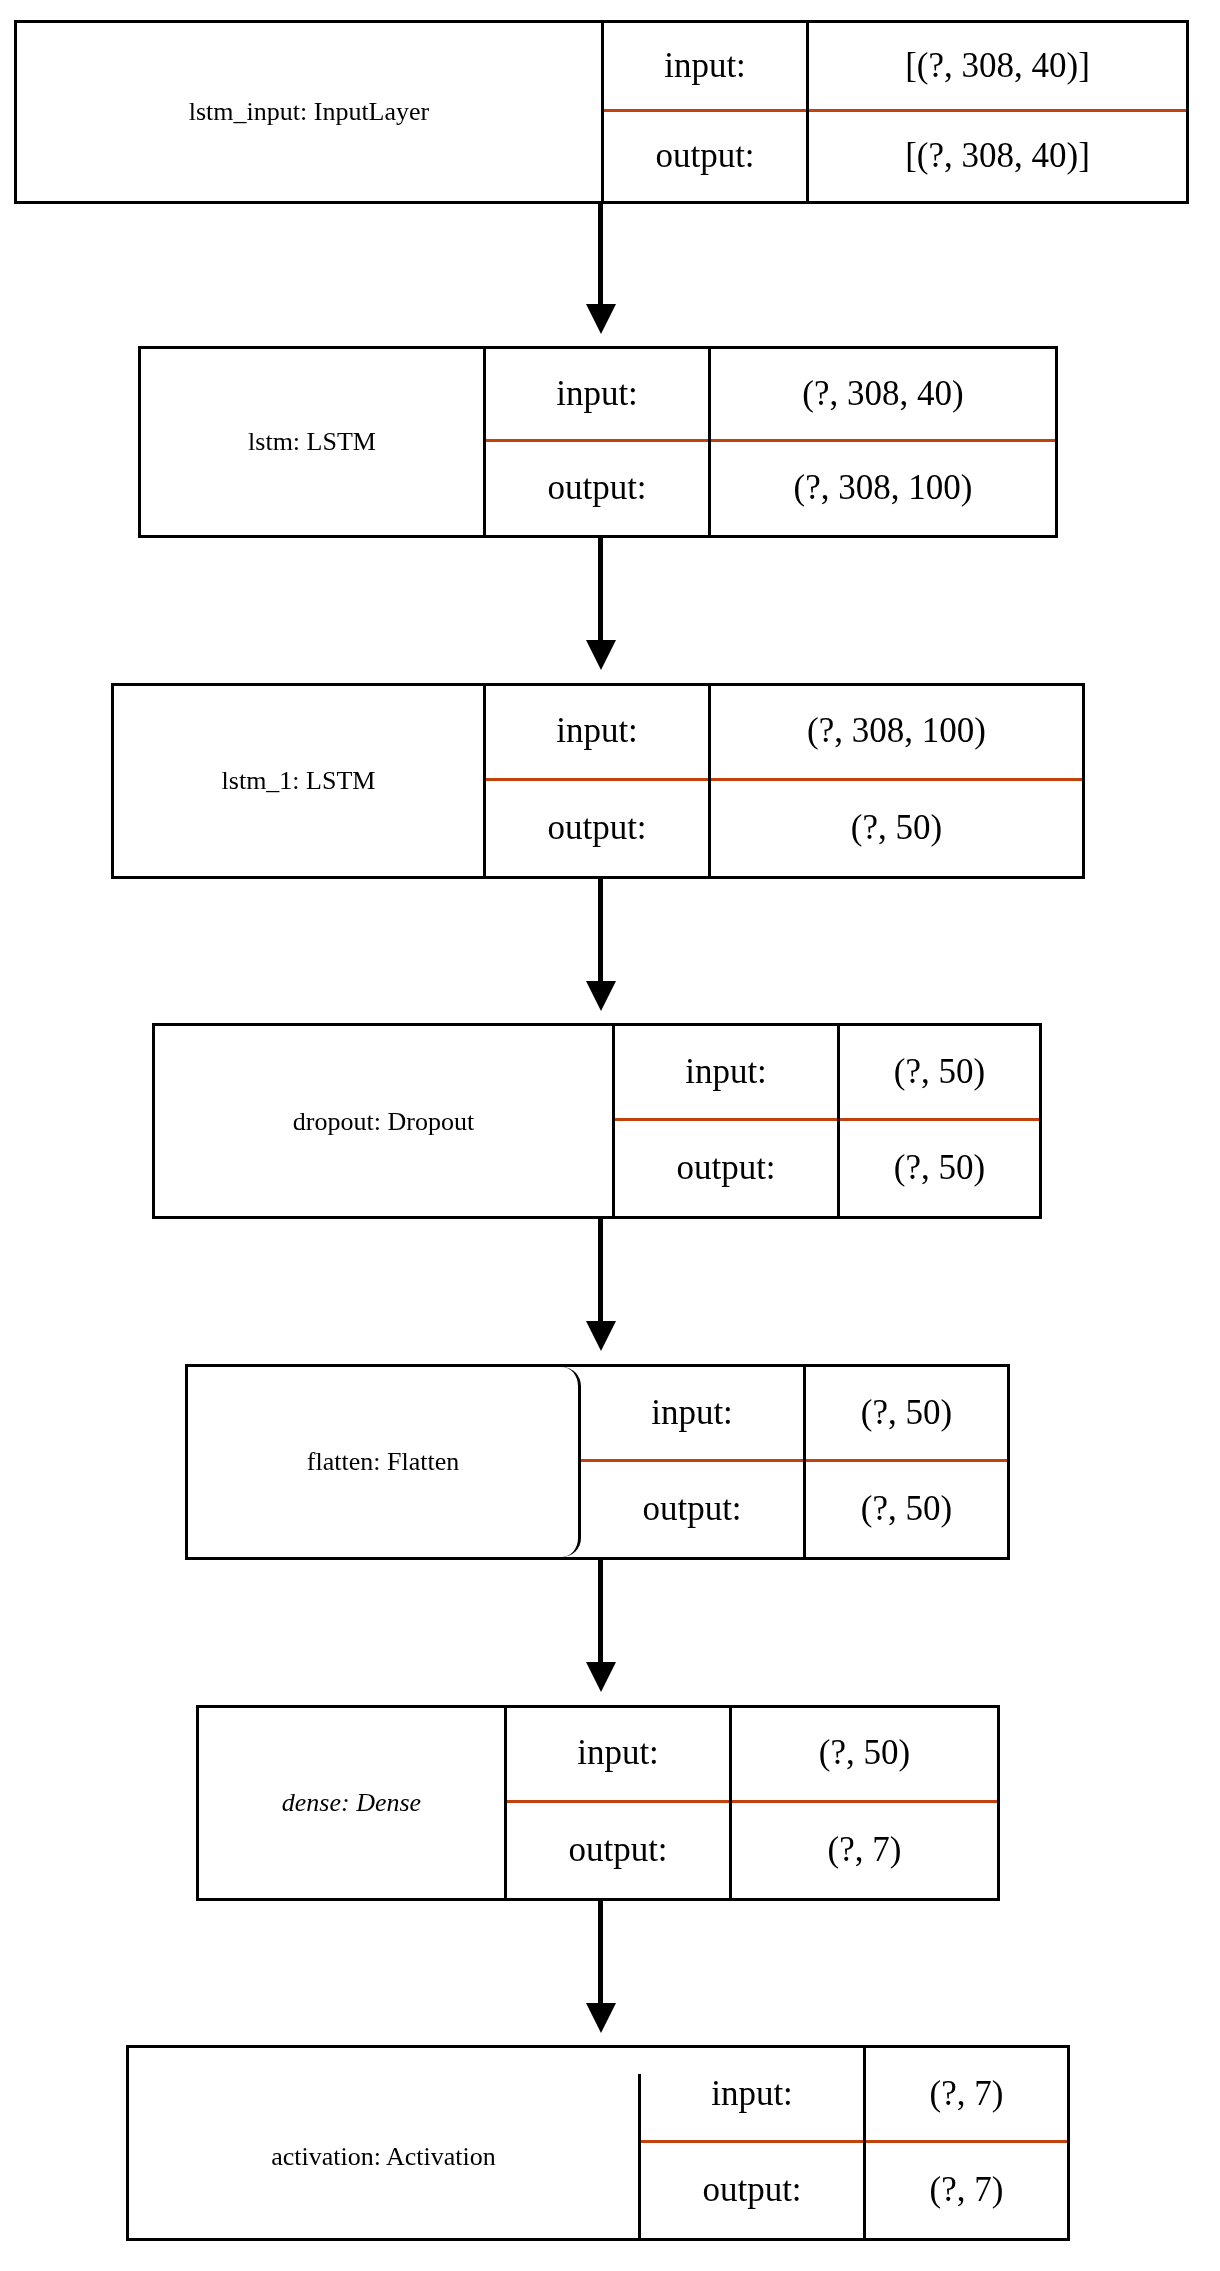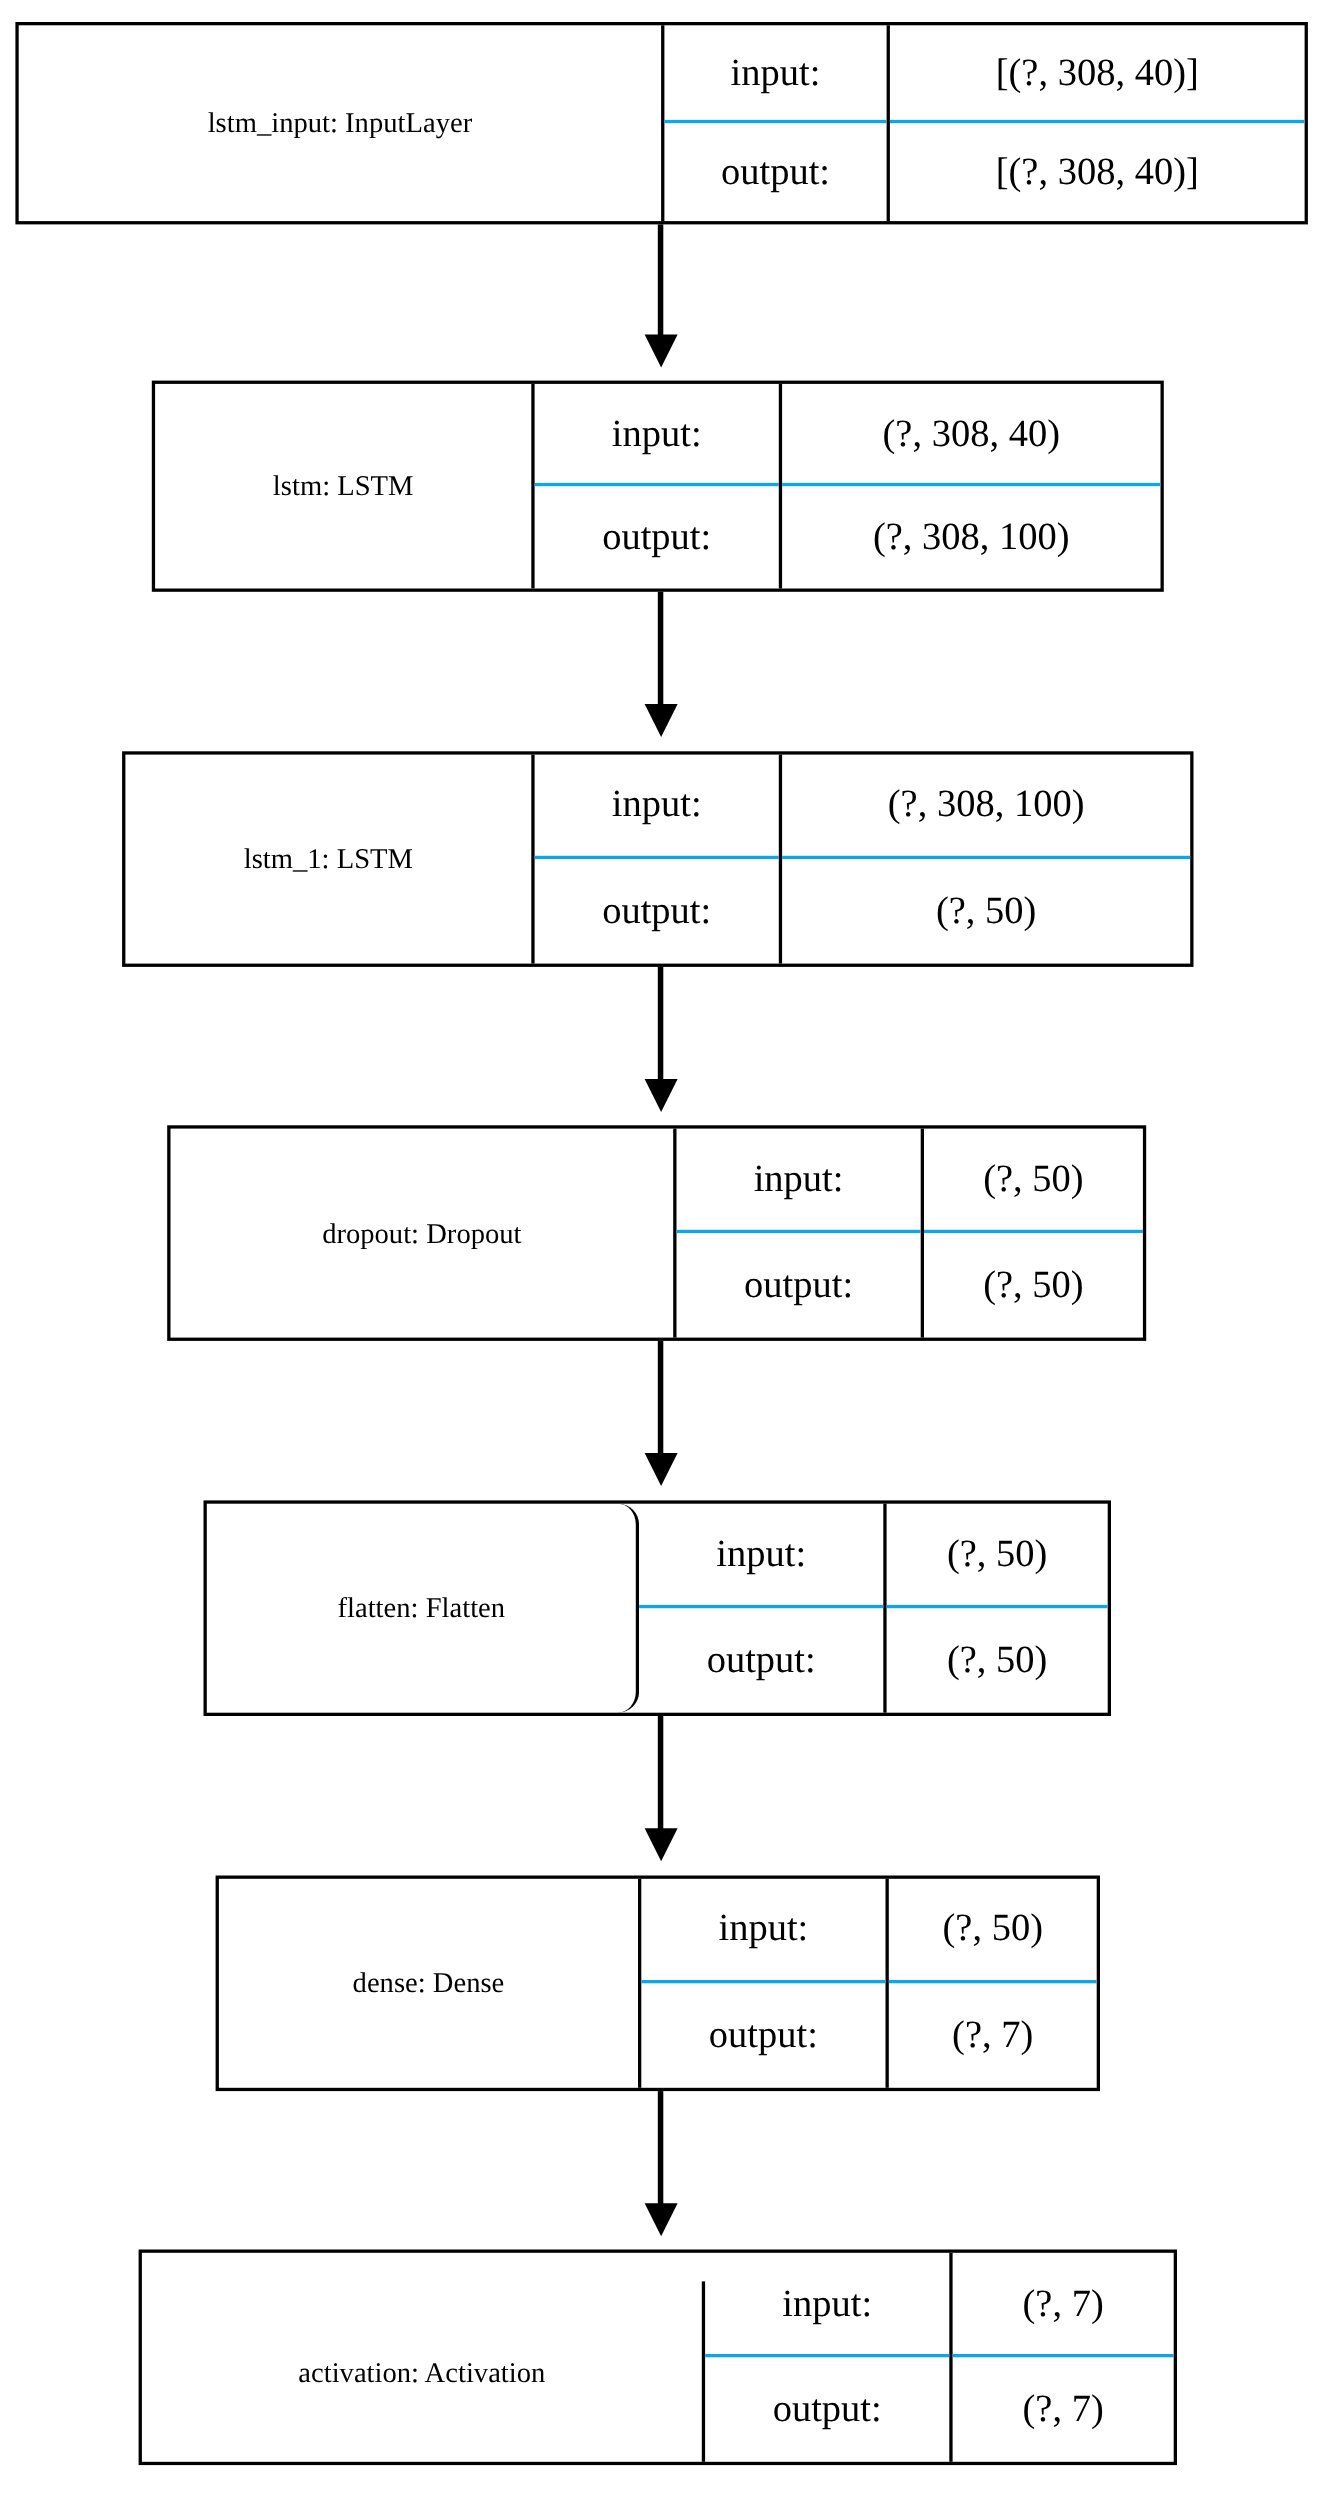--- a/index.html
+++ b/index.html
@@ -61,21 +61,21 @@
     align-items: center;
     justify-content: center;
     white-space: nowrap;
     font-size: 35px;
     line-height: 1.05;
     padding: 0 16px;
     box-sizing: border-box;
     flex: 1 1 50%;
   }
   .io-cell.top {
-    border-bottom: 3px solid #0ea5e9;
+    border-bottom: 3px solid #c2410c;
   }
 
   
   .edge {
     position: absolute;
     width: 5px;
     background: #000000;
   }
   .arrowhead {
     position: absolute;
@@ -160,21 +160,21 @@
     <div class="io-values" style="flex:1 1 auto;">
       <div class="io-cell top">(?, 50)</div>
       <div class="io-cell">(?, 50)</div>
     </div>
   </div>
 
   <div class="edge" style="left: 598px; top: 1559.89px; height: 116.389px;"></div>
   <div class="arrowhead" style="left: 586px; top: 1662.09px;"></div>
 
   <div class="node" style="left: 196px; top: 1704.67px; width: 804px; height: 195.874px;">
-    <div class="node-name" style="width:384px;">dense: Dense</div>
+    <div class="node-name" style="width:308px;font-style:italic;">dense: Dense</div>
     <div class="io-labels" style="width:225px;">
       <div class="io-cell top">input:</div>
       <div class="io-cell">output:</div>
     </div>
     <div class="io-values" style="flex:1 1 auto;">
       <div class="io-cell top">(?, 50)</div>
       <div class="io-cell">(?, 7)</div>
     </div>
   </div>
 

